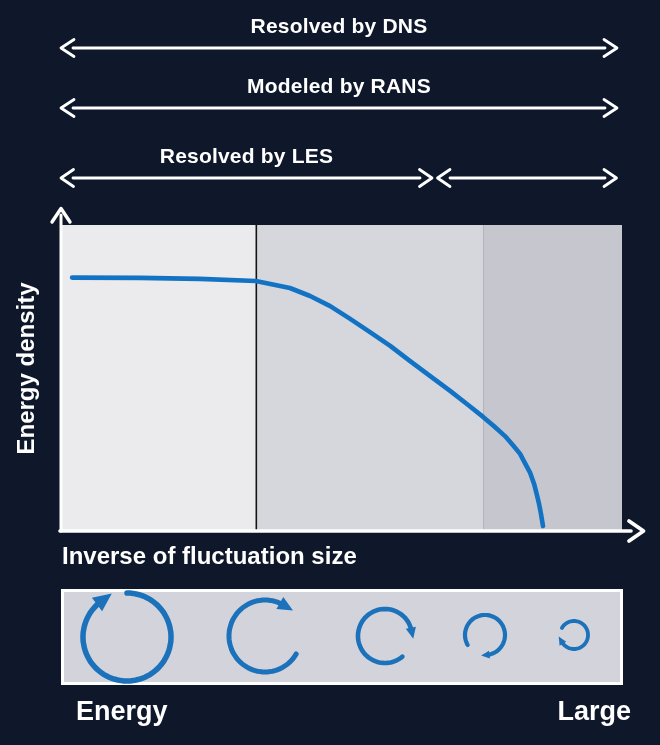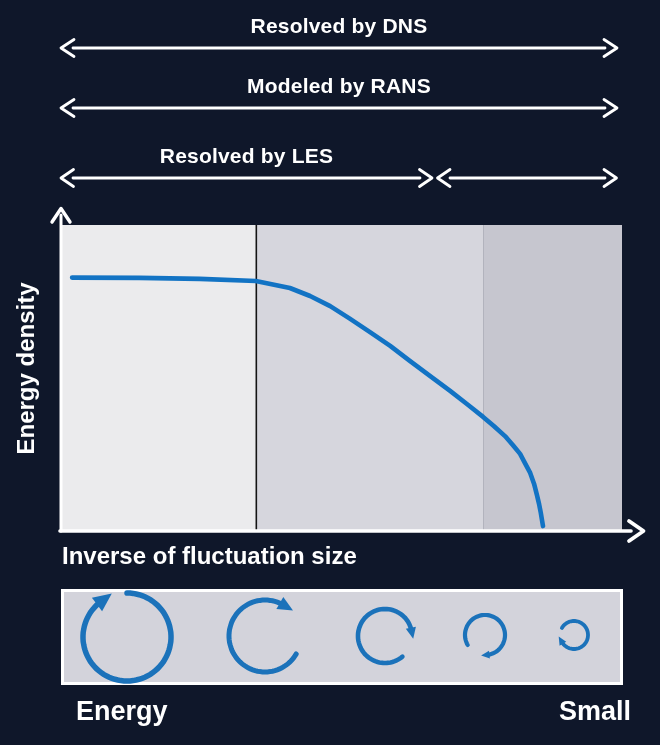--- a/index.html
+++ b/index.html
@@ -93,14 +93,14 @@
       <path d="M629 521 L643.5 531 L629 541" stroke-width="3.8"></path>
     </g>
   </svg>
 
   <div class="abs toplabel" id="label-dns">Resolved by DNS</div>
   <div class="abs toplabel" id="label-rans">Modeled by RANS</div>
   <div class="abs toplabel" id="label-les-resolved">Resolved by LES</div>
   <div class="abs" id="ylabel">Energy density</div>
   <div class="abs" id="xlabel">Inverse of fluctuation size</div>
   <div class="abs" id="large-label">Energy</div>
-  <div class="abs" id="small-label">Small</div>
+  <div class="abs" id="small-label">Large</div>
 </div>
 
 </body></html>

